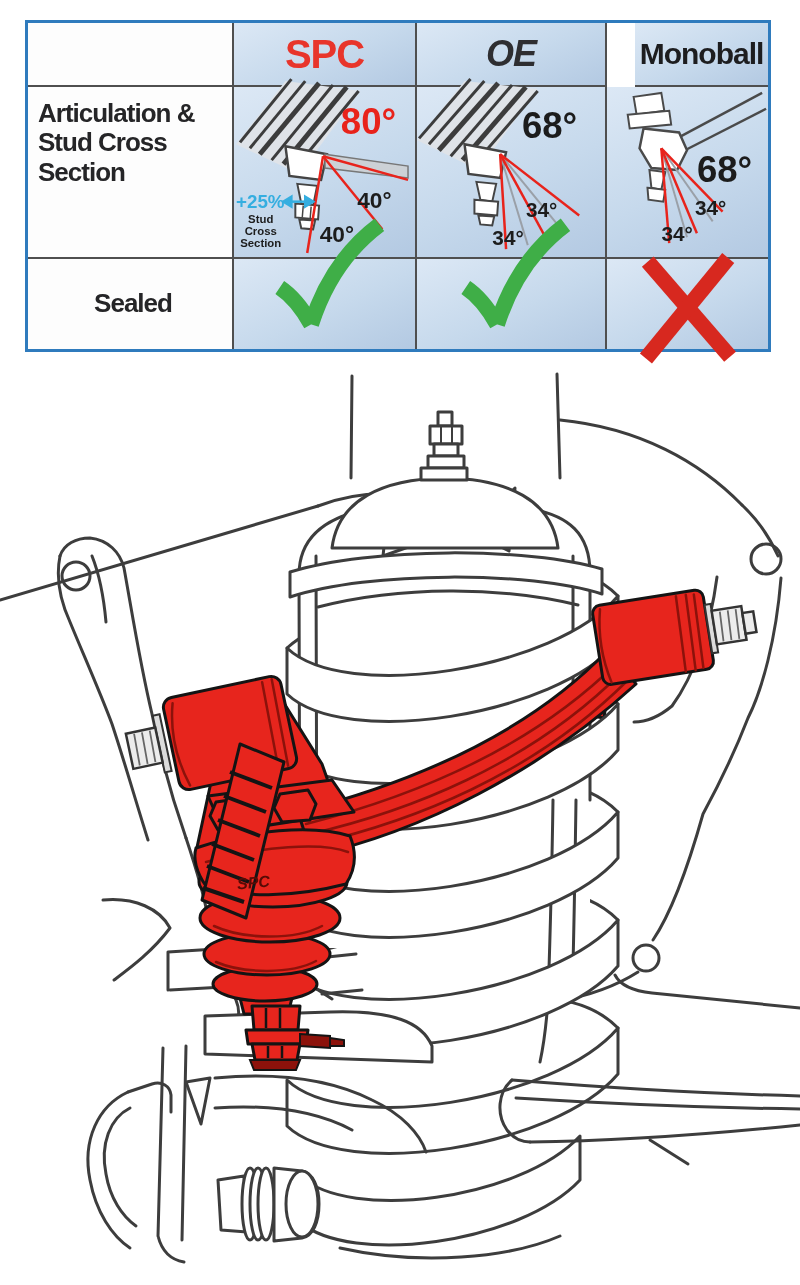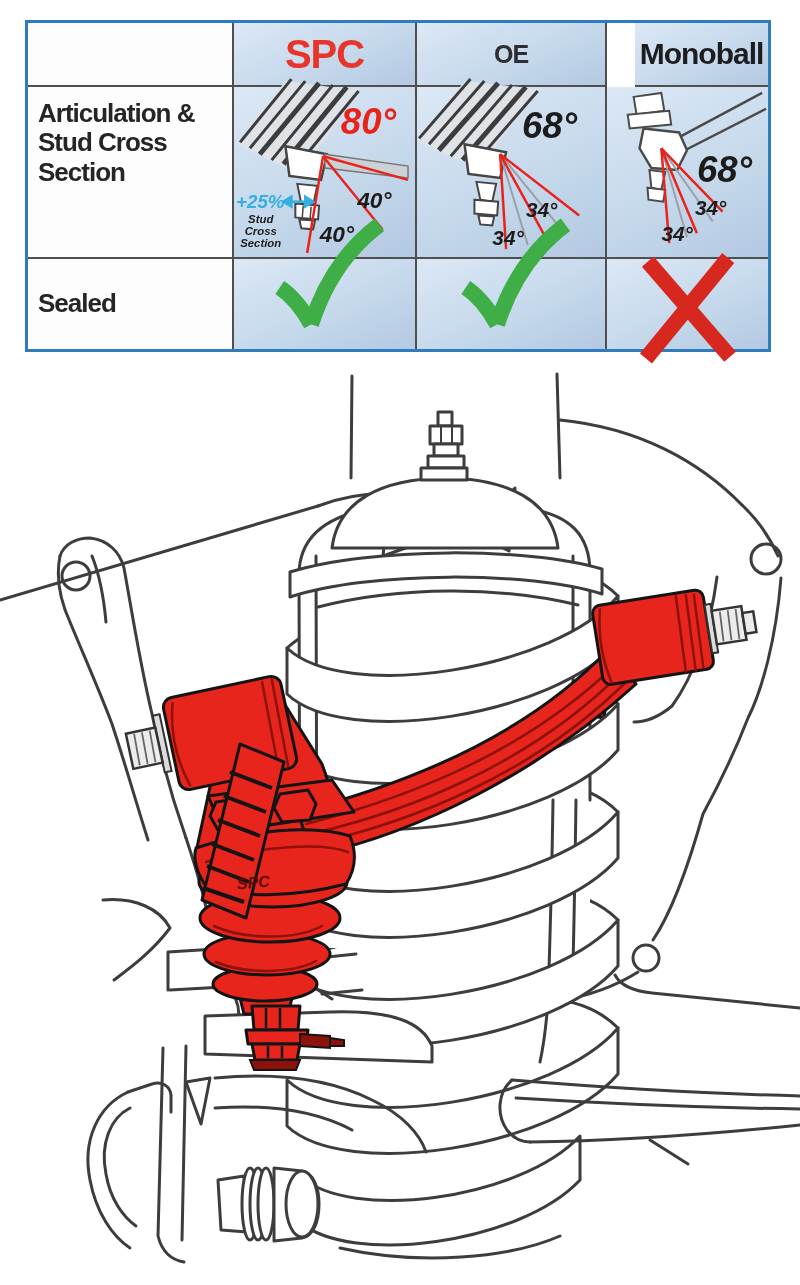--- a/index.html
+++ b/index.html
@@ -10,26 +10,26 @@
   .tablewrap{position:absolute;left:25px;top:20px;border:3px solid #2f7bbd;background:#fff;
              display:grid;grid-template-columns:206px 183px 190px 161px;grid-template-rows:64px 172px 90px;
              overflow:visible;z-index:5;}
   .cell{border-right:2px solid #4f4f4f;border-bottom:2px solid #4f4f4f;position:relative;overflow:visible;}
   .cell.lastcol{border-right:none;}
   .cell.lastrow{border-bottom:none;}
   .bluebg{background:linear-gradient(155deg,#dce8f5 0%,#c6d9ec 55%,#b3c9e2 100%);}
   .whitebg{background:#fdfdfd;}
   .hdr{display:flex;align-items:center;justify-content:center;font-weight:bold;letter-spacing:-1px;}
   .hdr-spc{color:#e8352b;font-size:40px;}
-  .hdr-oe{color:#2e2e31;font-size:25px;}
+  .hdr-oe{color:#2e2e31;font-size:36px;font-style:italic;}
   .hdr-mb{color:#1d1d1f;font-size:30px;margin-left:28px;}
   .rowlabel{font-size:26px;font-weight:bold;color:#252527;line-height:1.13;
             padding:12px 4px 0 10px;letter-spacing:-1px;}
-  .sealedcell{display:flex;align-items:center;}
-  .diagram{position:absolute;inset:0;font-style:italic;}
+  .sealedcell{display:flex;align-items:center;justify-content:center;}
+  .diagram{position:absolute;inset:0;}
   .diagram svg{display:block;width:100%;height:100%;overflow:visible;}
   .markwrap{display:flex;align-items:center;justify-content:center;height:100%;overflow:visible;}
   .ang{font-family:"Liberation Sans",sans-serif;font-weight:bold;}
 
   
   .illus{position:absolute;left:0;top:362px;width:800px;height:923px;}
   .ink{stroke:#3d3d3d;stroke-width:3;fill:none;stroke-linecap:round;stroke-linejoin:round;}
   .inkw{stroke:#3d3d3d;stroke-width:3;fill:#ffffff;stroke-linejoin:round;}
   .red{fill:#e7251d;stroke:#141414;stroke-width:3;stroke-linejoin:round;}
   .redln{stroke:#8c120b;stroke-width:2.5;fill:none;stroke-linecap:round;}

